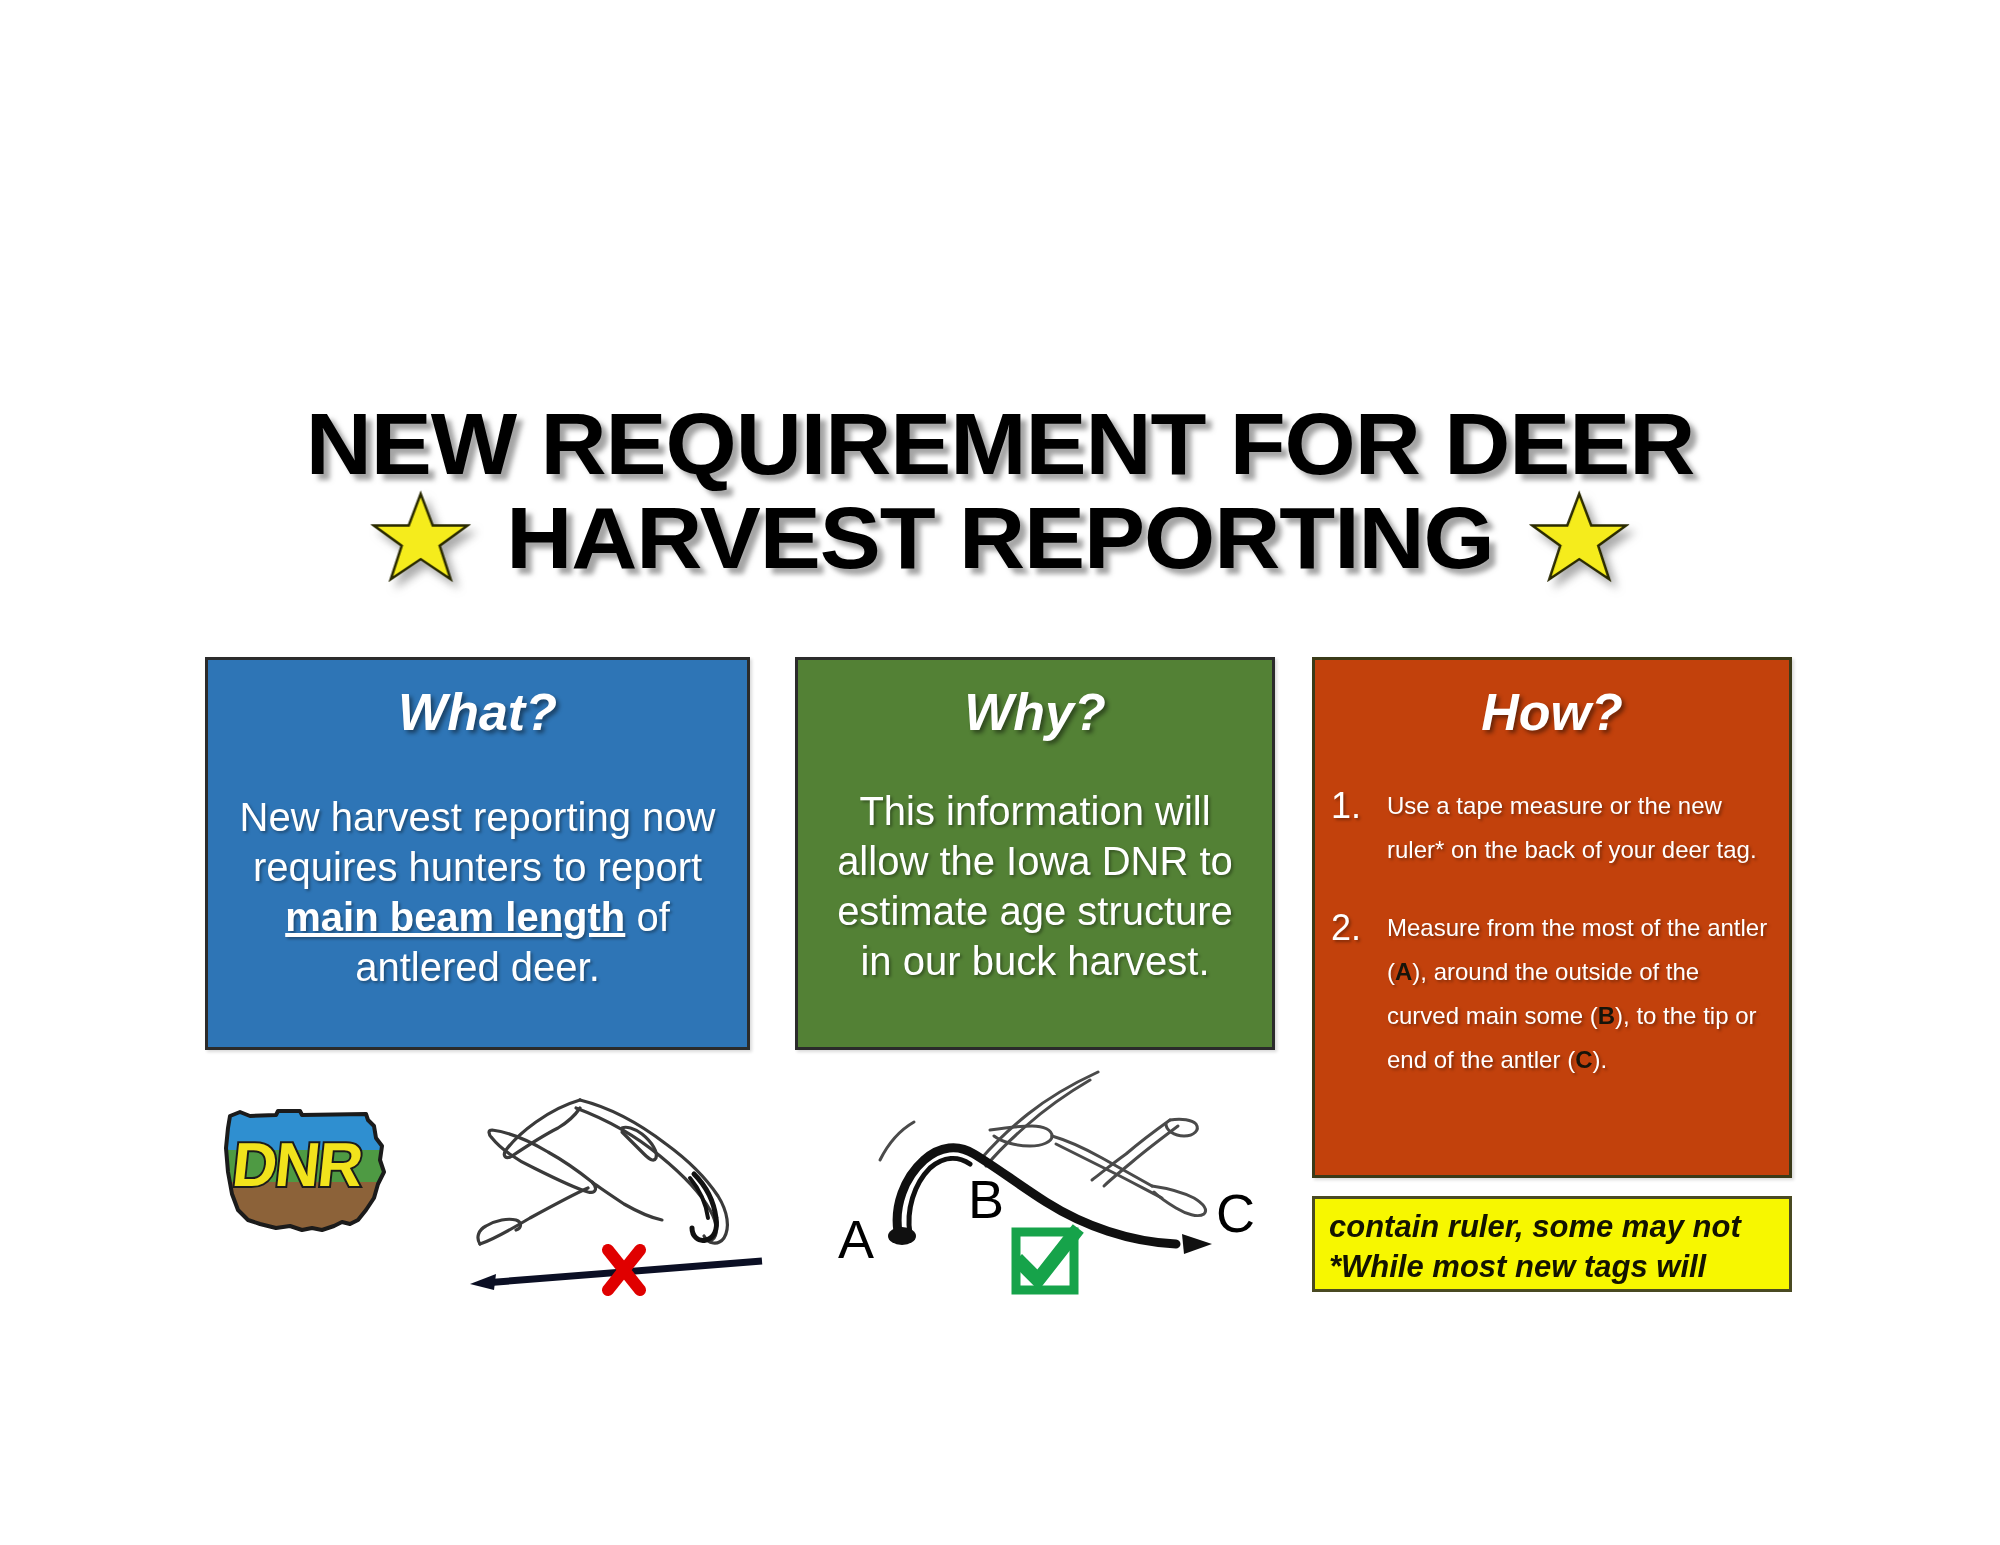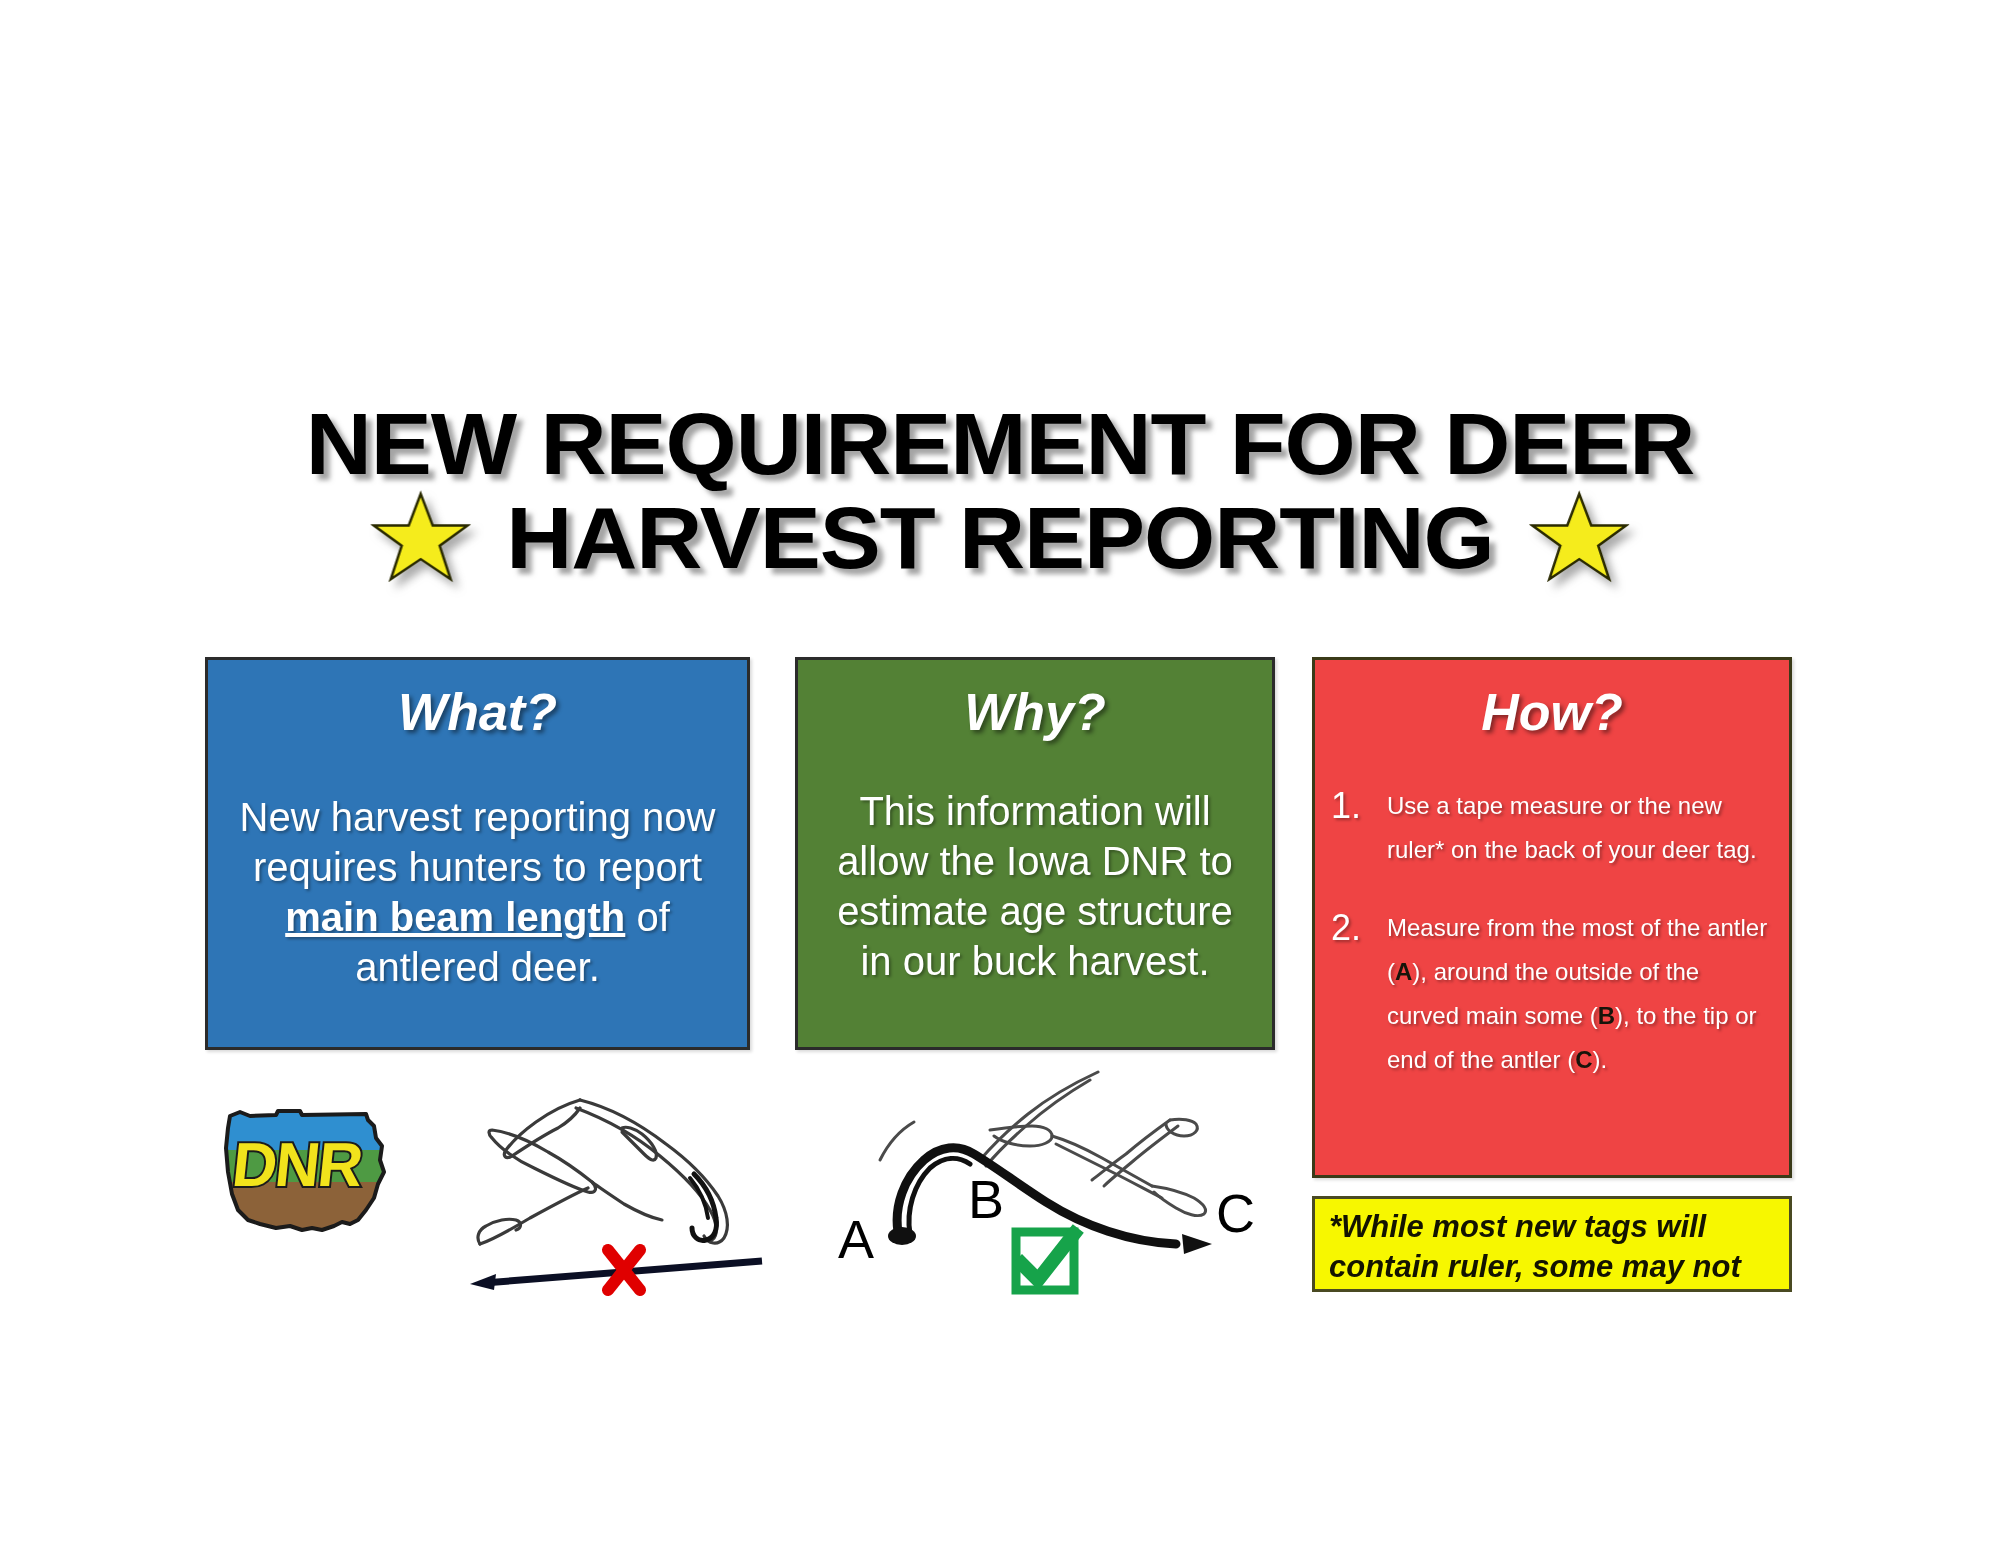--- a/index.html
+++ b/index.html
@@ -38,21 +38,21 @@
   .panel{
     position:absolute;
     border:3px solid #2b2b2b;
     box-sizing:border-box;
     color:#ffffff;
     text-align:center;
     box-shadow:2px 2px 3px rgba(0,0,0,.15);
   }
   .panel-what{left:205px;top:657px;width:545px;height:393px;background:#2E75B6;}
   .panel-why {left:795px;top:657px;width:480px;height:393px;background:#538135;}
-  .panel-how {left:1312px;top:657px;width:480px;height:521px;background:#ef4444;
+  .panel-how {left:1312px;top:657px;width:480px;height:521px;background:#c2410c;
               text-align:left;border-color:#3a3a18;}
 
   .panel-head{
     font-style:italic;font-weight:bold;
     font-size:52px;line-height:56px;
     margin-top:24px;
     text-align:center;
     text-shadow:3px 3px 4px rgba(0,0,0,.45);
   }
   .panel-body{
@@ -139,22 +139,22 @@
 
       <div class="how-item">
         <div class="how-num">2.</div>
         <div class="how-txt"><span>Measure from the most of the antler (</span><b>A</b><span>), around the outside of the curved main some (</span><b>B</b><span>), to the tip or end of the antler (</span><b>C</b><span>).</span></div>
       </div>
 
     </div>
   </div>
 
   <div class="note-box">
+    <div>contain ruler, some may not</div>
     <div>*While most new tags will</div>
-    <div>contain ruler, some may not</div>
   </div>
 
   <div class="dnr">
     <svg viewBox="0 0 180 150" width="180" height="150" aria-hidden="true">
       <defs>
         <clipPath id="iowaclip">
           <path d="M14,18 L24,14 L34,18 L60,17 L62,13 L84,13 L86,17 L150,16
                    L152,22 L158,28 L160,40 L166,48 L164,62 L168,74 L162,86
                    L158,100 L150,112 L142,122 L134,126 L126,124 L118,128
                    L106,132 L96,130 L86,132 L74,128 L60,130 L44,126 L32,122

